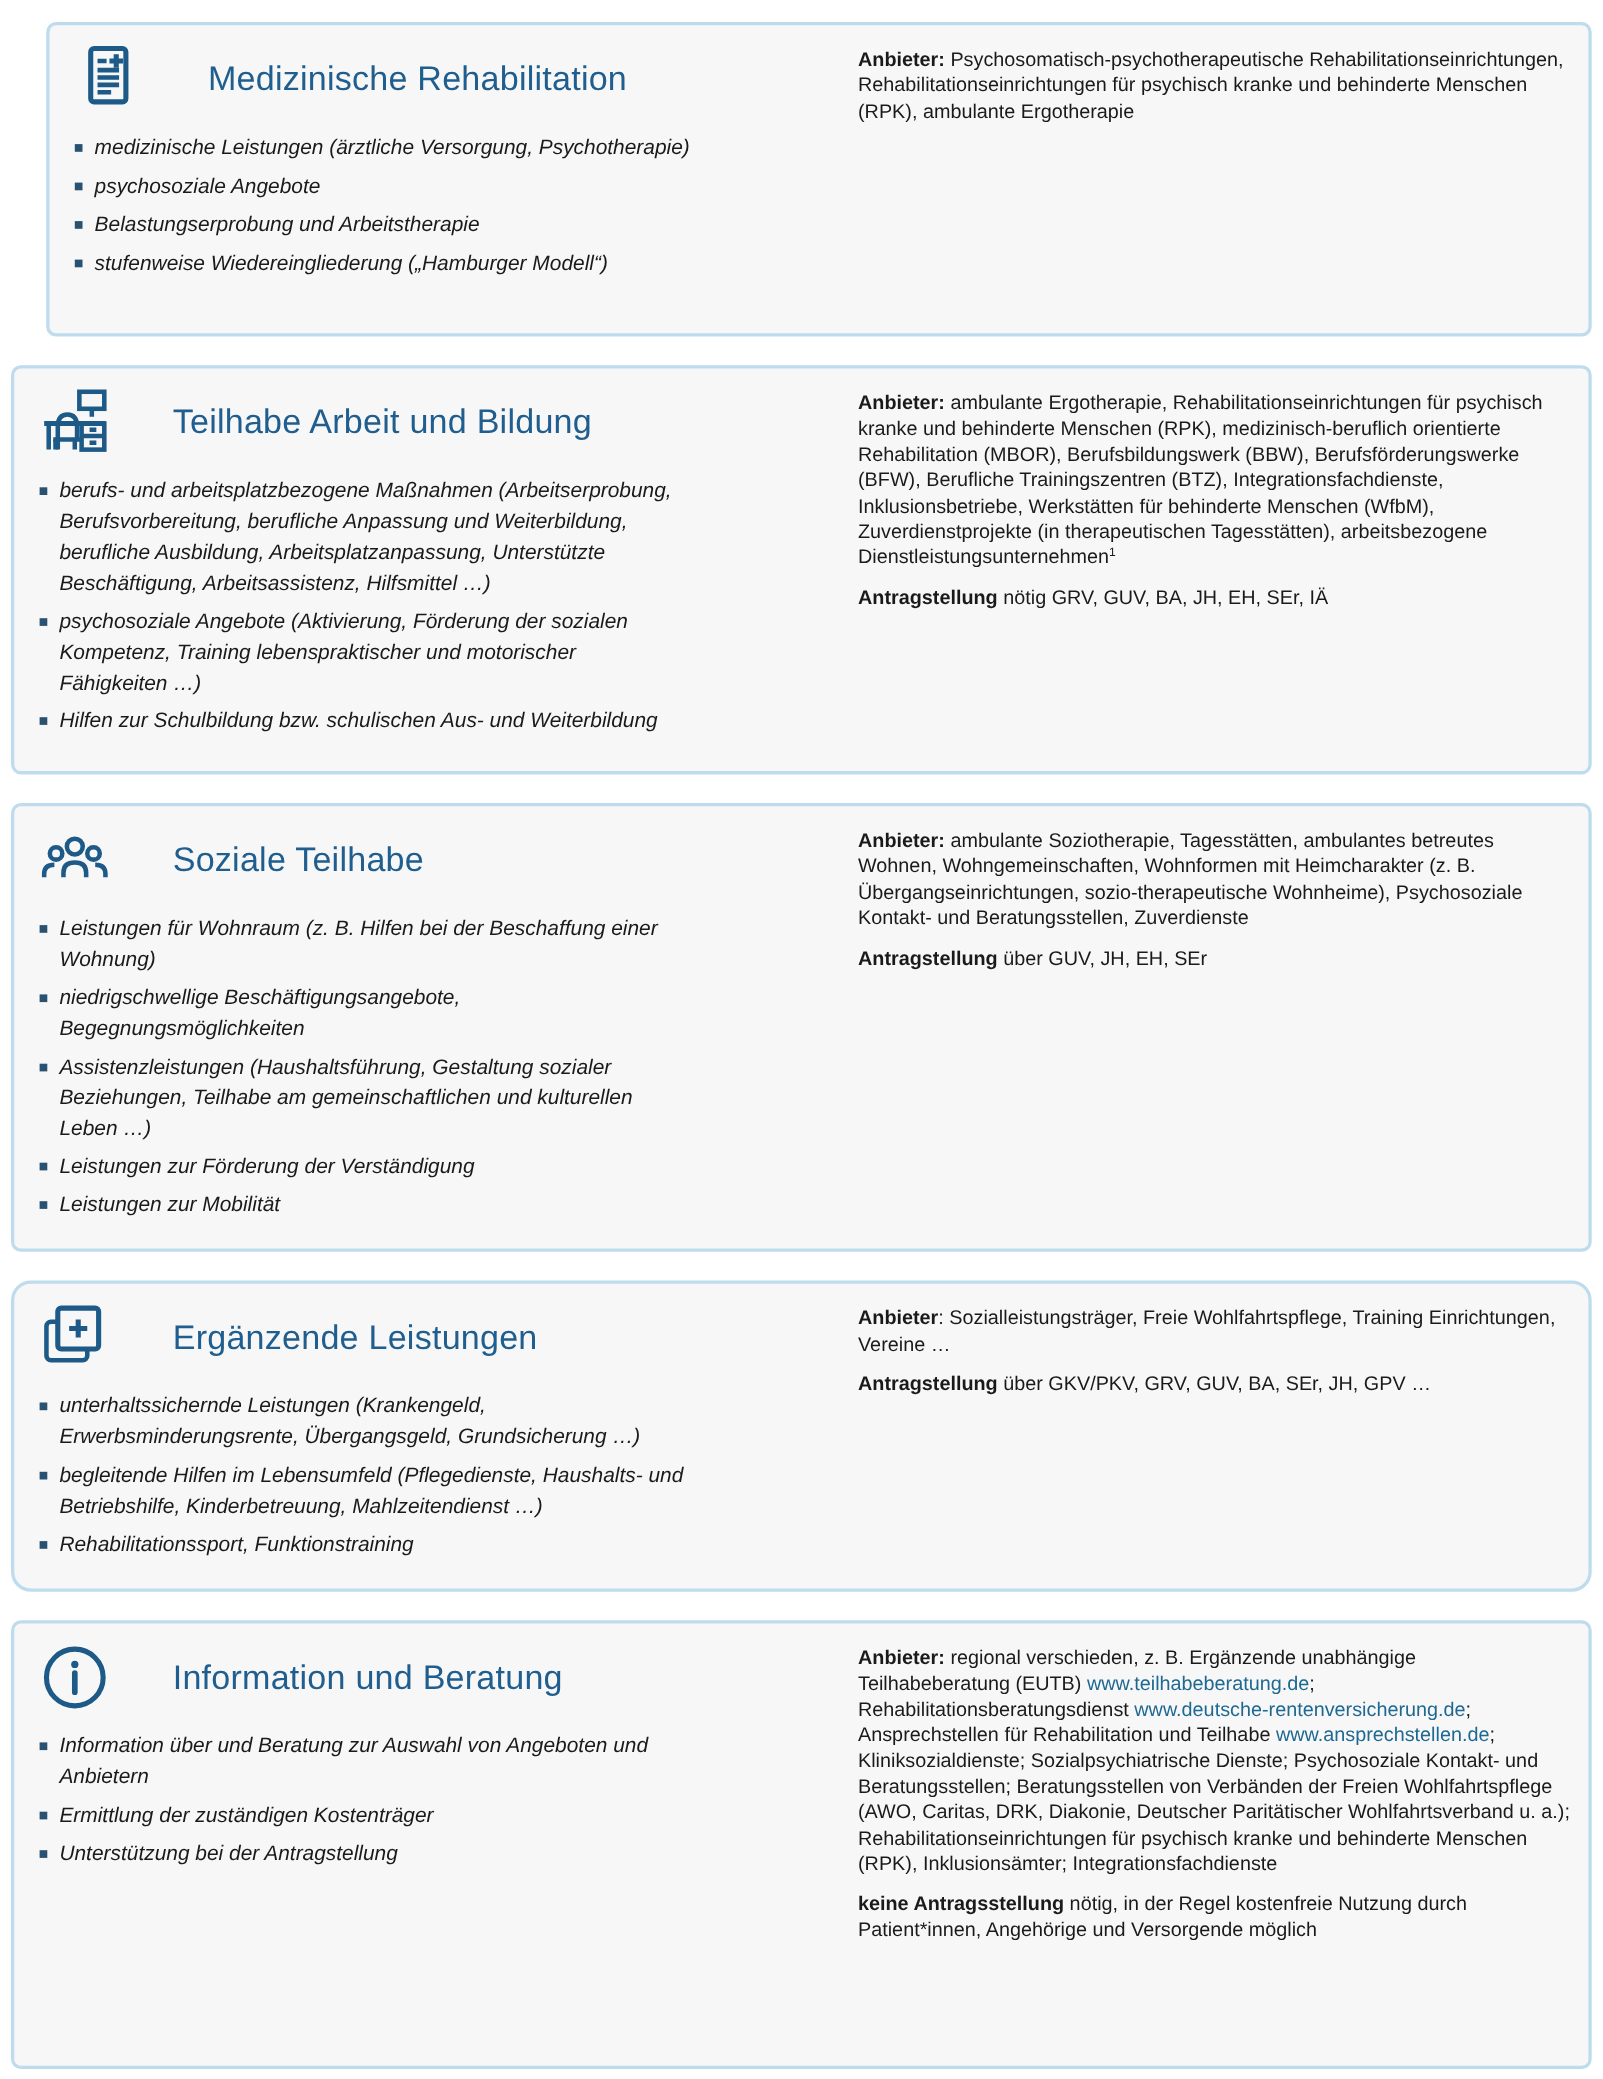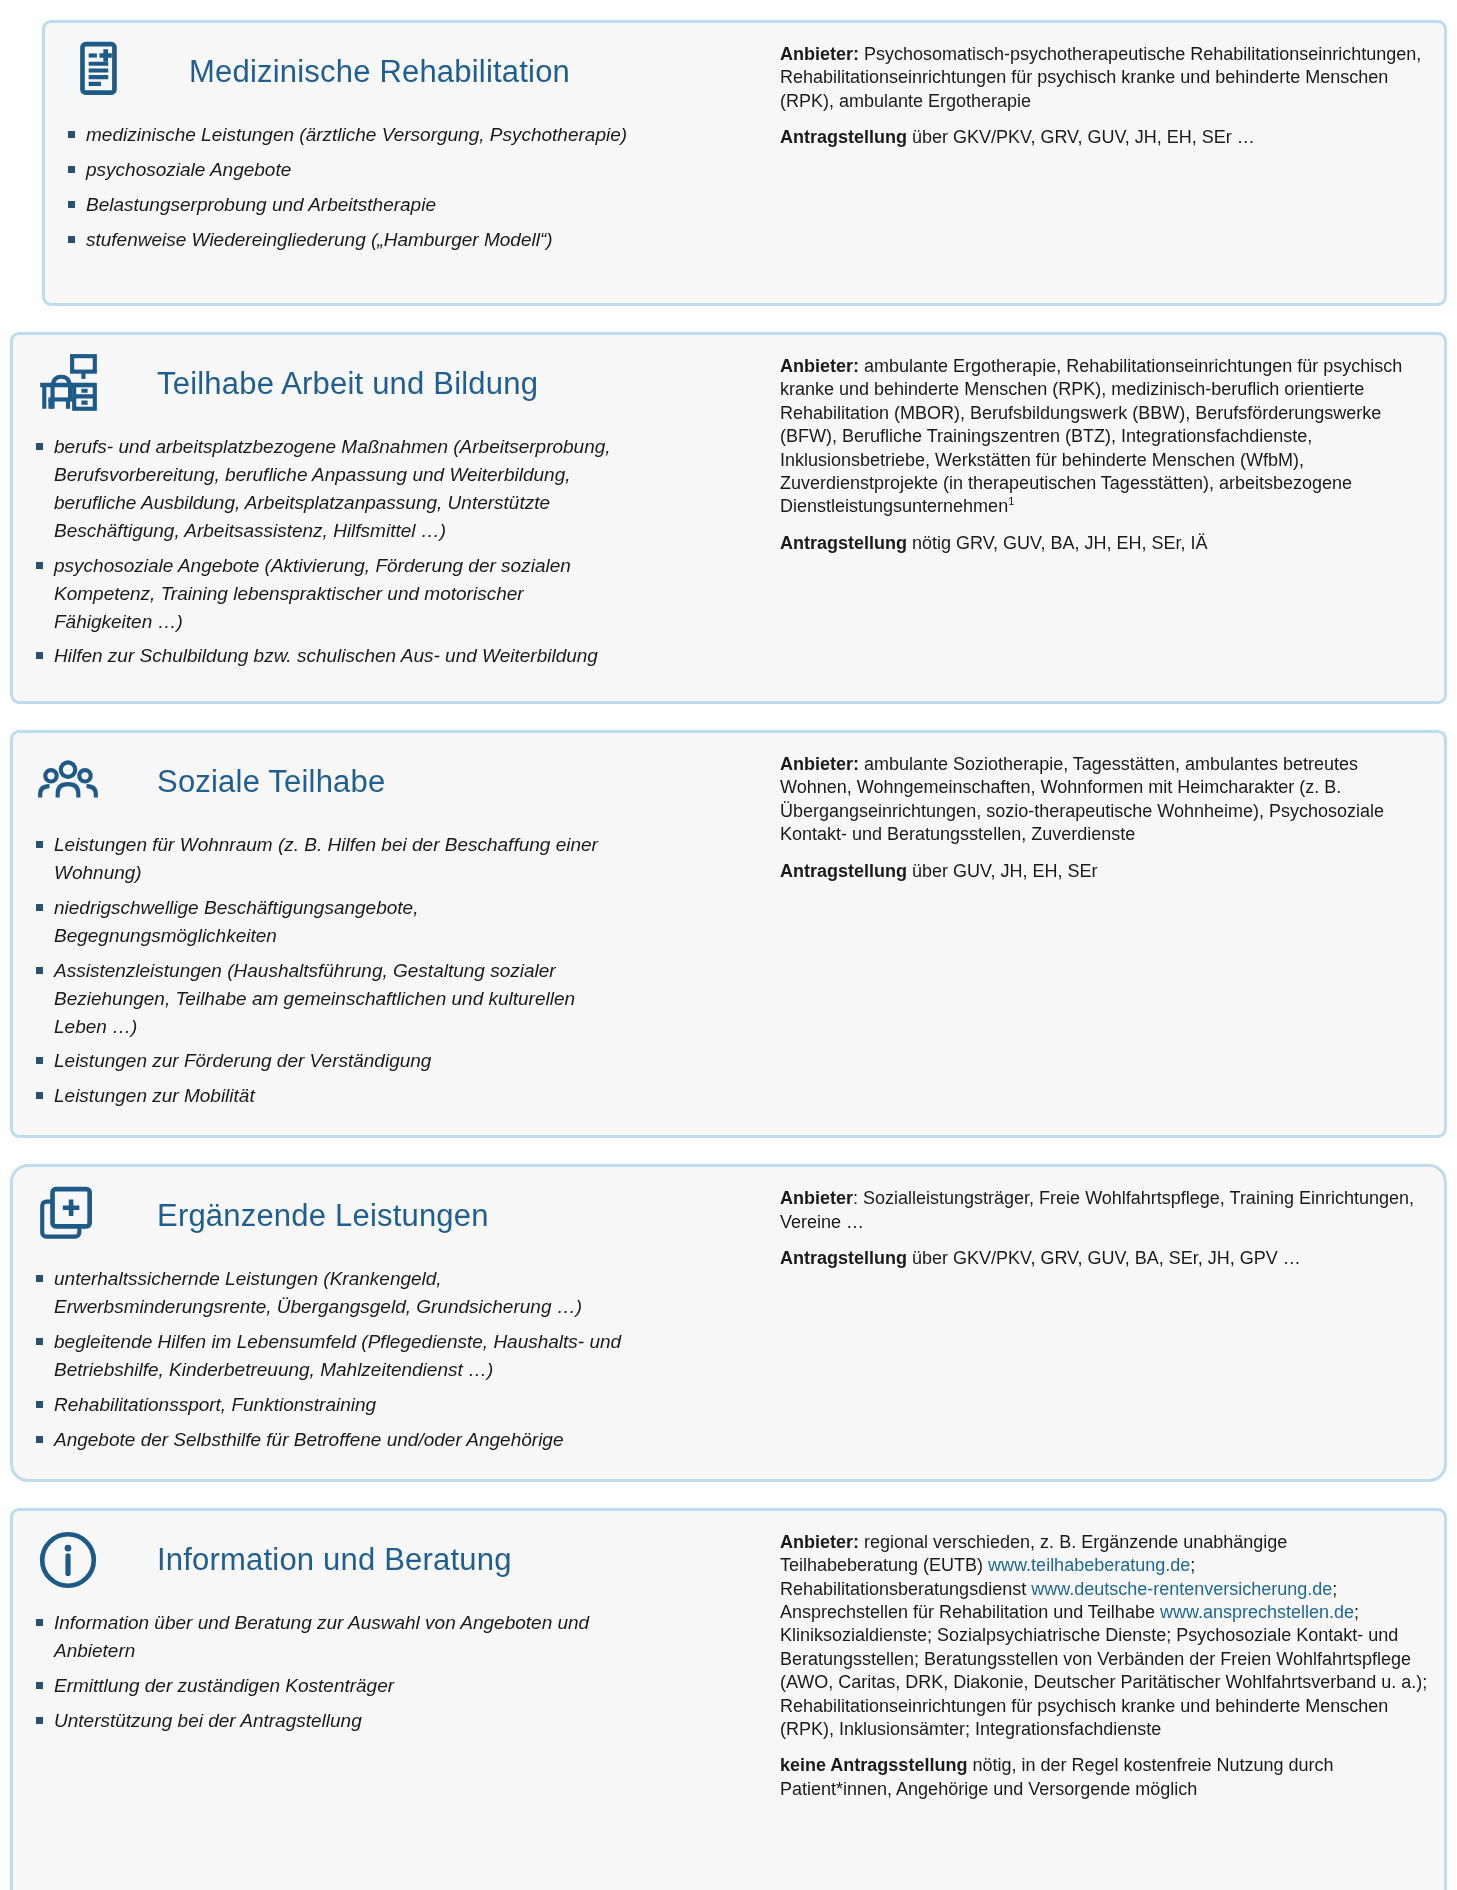--- a/index.html
+++ b/index.html
@@ -117,21 +117,20 @@
       </div>
       <ul class="bullets">
           <li>medizinische Leistungen (ärztliche Versorgung, Psychotherapie)</li>
           <li>psychosoziale Angebote</li>
           <li>Belastungserprobung und Arbeitstherapie</li>
           <li>stufenweise Wiedereingliederung („Hamburger Modell“)</li>
         </ul>
     </div>
     <div class="card-right">
         <p><strong>Anbieter:</strong><span> Psychosomatisch-psychotherapeutische Rehabilitationseinrichtungen, Rehabilitationseinrichtungen für psychisch kranke und behinderte Menschen (RPK), ambulante Ergotherapie</span></p>
-        <p><strong>Antragstellung</strong><span> über GKV/PKV, GRV, GUV, JH, EH, SEr …</span></p>
       </div>
   </div>
 
   <div class="card">
     <div class="card-left">
       <div class="card-header">
         <span class="card-icon">
             <svg viewBox="0 0 64 64">
               <rect x="36" y="5" width="22" height="15" fill="none" stroke="#1d5a87" stroke-width="4"></rect>
               <path d="M47 20v7" fill="none" stroke="#1d5a87" stroke-width="4"></path>
@@ -196,21 +195,20 @@
               <path d="M35 16v16M27 24h16" fill="none" stroke="#1d5a87" stroke-width="4.5"></path>
               <path d="M16 18h-5a4 4 0 0 0-4 4v26a4 4 0 0 0 4 4h28a4 4 0 0 0 4-4v-5" fill="none" stroke="#1d5a87" stroke-width="4"></path>
             </svg>
           </span>
         <span class="card-title">Ergänzende Leistungen</span>
       </div>
       <ul class="bullets">
           <li>unterhaltssichernde Leistungen (Krankengeld, Erwerbsminderungsrente, Übergangsgeld, Grundsicherung …)</li>
           <li>begleitende Hilfen im Lebensumfeld (Pflegedienste, Haushalts- und Betriebshilfe, Kinderbetreuung, Mahlzeitendienst …)</li>
           <li>Rehabilitationssport, Funktionstraining</li>
-          <li>Angebote der Selbsthilfe für Betroffene und/oder Angehörige</li>
         </ul>
     </div>
     <div class="card-right">
         <p><strong>Anbieter</strong><span>: Sozialleistungsträger, Freie Wohlfahrtspflege, Training Einrichtungen, Vereine …</span></p>
         <p><strong>Antragstellung</strong><span> über GKV/PKV, GRV, GUV, BA, SEr, JH, GPV …</span></p>
       </div>
   </div>
 
   <div class="card">
     <div class="card-left">

